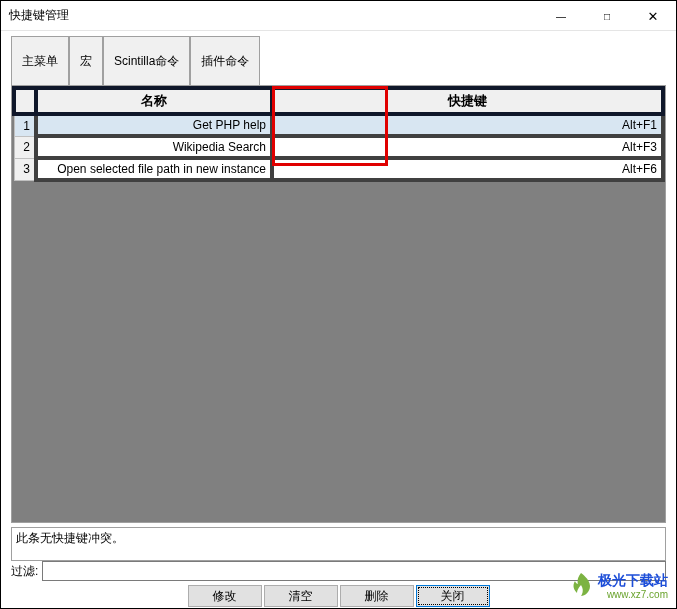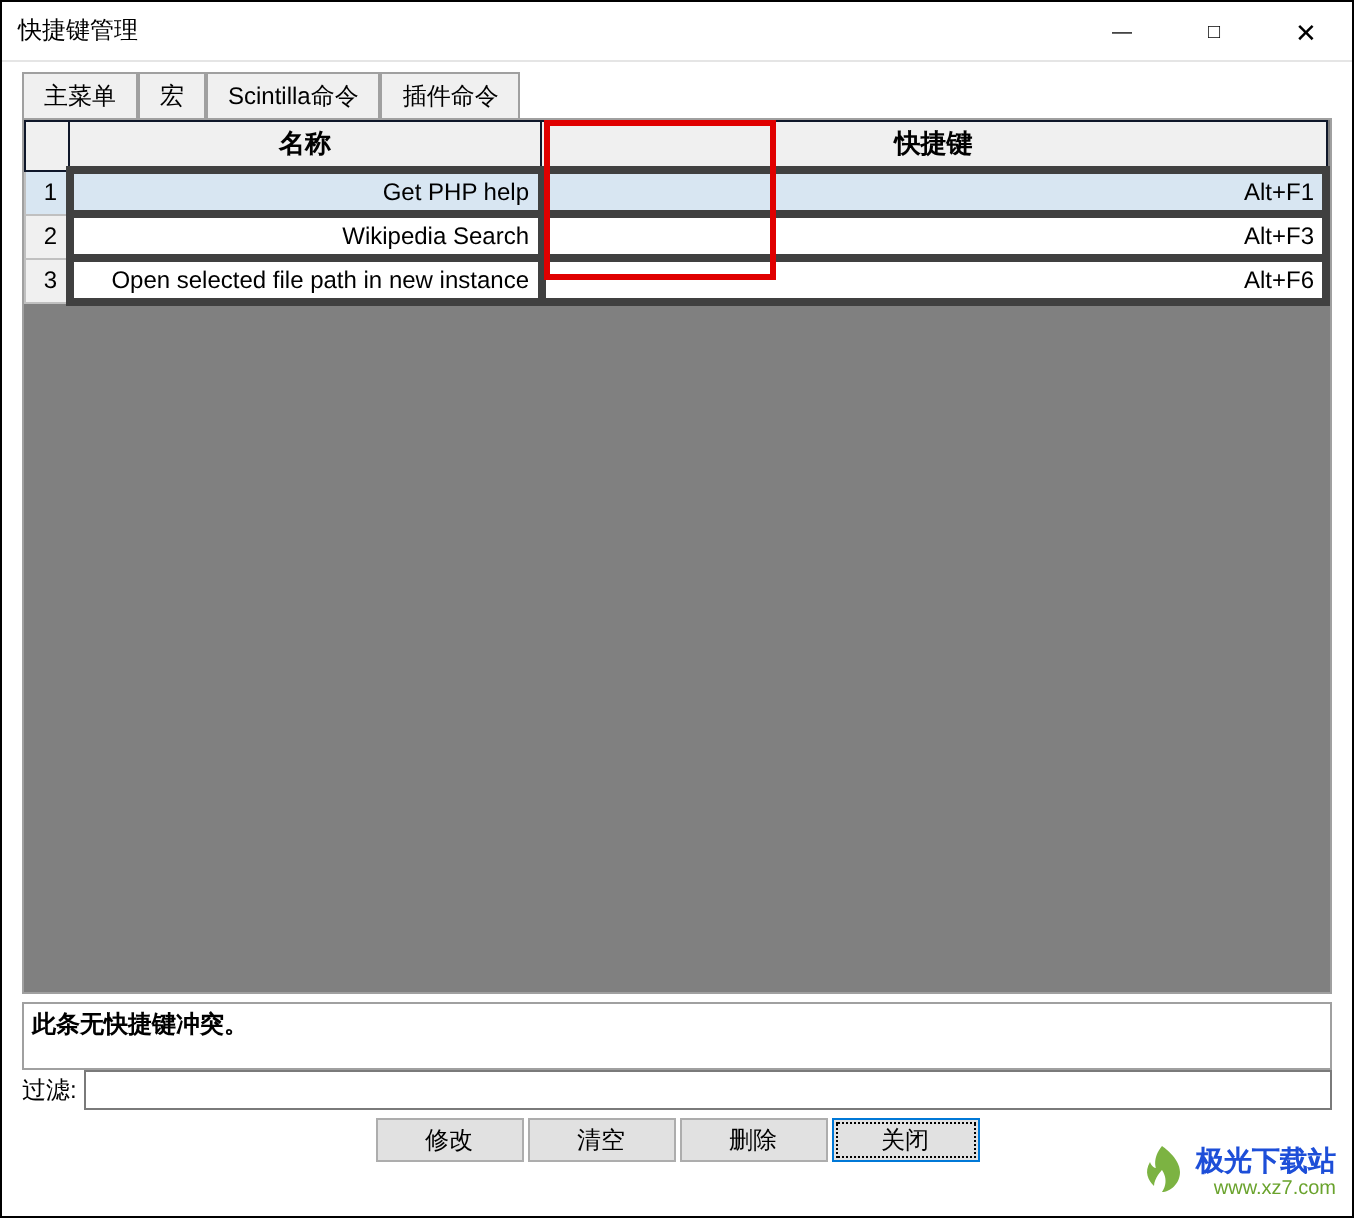--- a/index.html
+++ b/index.html
@@ -40,21 +40,21 @@
       font-size: 10px;
       color: #000;
     }
     .winbtn.close { font-size: 13px; }
     .tabbar {
       padding: 4px 10px 0 10px;
       display: flex;
       gap: 0;
     }
     .tab {
-      padding: 3px 10px;
+      padding: 16px 10px;
       border: 1px solid #a0a0a0;
       background: #f0f0f0;
       border-bottom: none;
       cursor: pointer;
       position: relative;
       top: 1px;
       font-size: 12px;
     }
     .tab.active {
       background: #fff;
@@ -69,21 +69,21 @@
       overflow: hidden;
       position: relative;
     }
     table {
       width: 100%;
       border-collapse: collapse;
       table-layout: fixed;
     }
     thead th {
       background: #f0f0f0;
-      border: 1px solid #0f172a;
+      border: 4px solid #0f172a;
       padding: 2px 4px;
       font-weight: bold;
       font-size: 13px;
       text-align: center;
       height: 18px;
     }
     th.num-col { width: 22px; }
     th.name-col { width: 236px; }
     tbody tr {
       background: #fff;
@@ -114,21 +114,20 @@
       width: 116px;
       height: 80px;
     }
     .statusbox {
       margin: 4px 10px 0 10px;
       border: 1px solid #a0a0a0;
       height: 34px;
       padding: 2px 4px;
       font-size: 12px;
       background: #fff;
-      font-weight: bold;
     }
     .filter-row {
       display: flex;
       align-items: center;
       margin: 0 10px 0 10px;
       gap: 4px;
     }
     .filter-input {
       flex: 1;
       border: 1px solid #7a7a7a;

